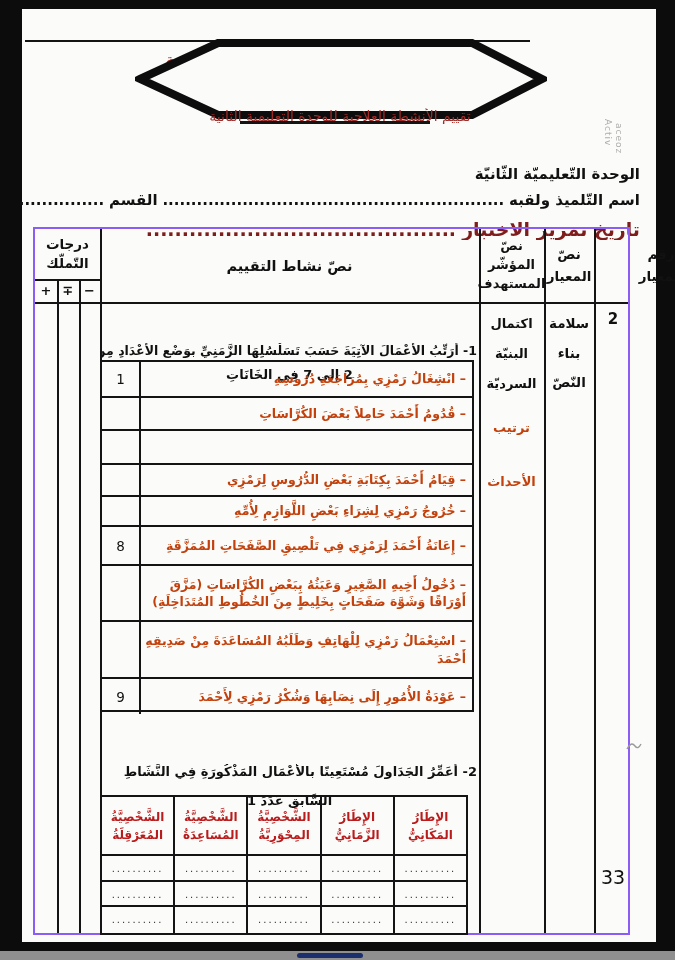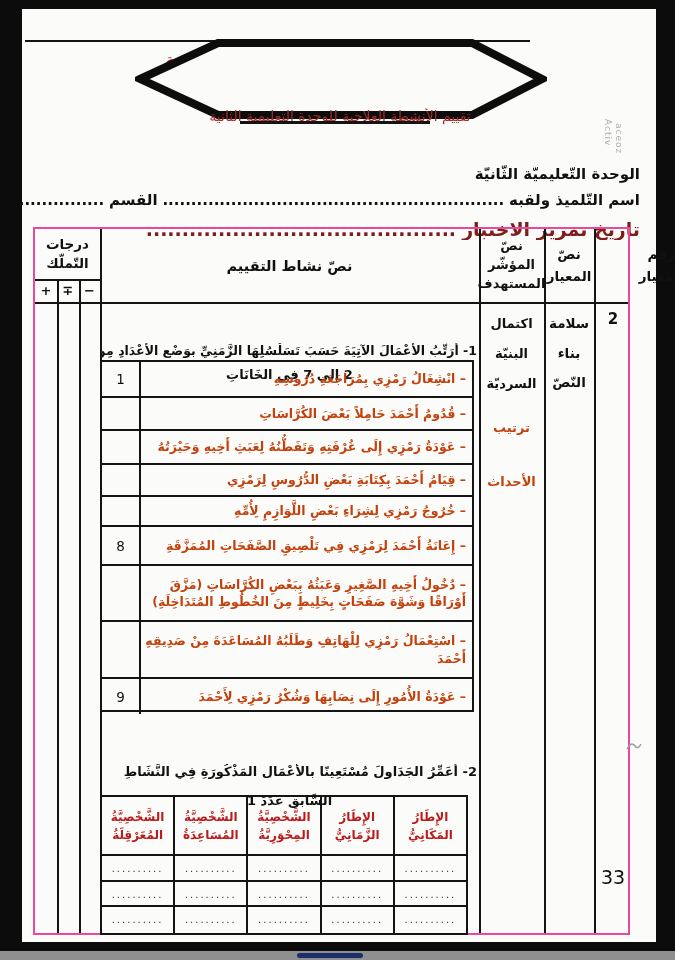--- a/index.html
+++ b/index.html
@@ -7,21 +7,21 @@
   #root{position:relative;width:675px;height:960px;background:#0c0c0c;overflow:hidden;}
   .abs{position:absolute;}
   .page{position:absolute;left:22px;top:9px;width:634px;height:933px;background:#fbfbf9;}
   .c{display:flex;align-items:center;justify-content:center;text-align:center;}
   .col{display:flex;flex-direction:column;align-items:center;justify-content:center;text-align:center;}
   .b{font-weight:bold;}
   .rtl{direction:rtl;unicode-bidi:plaintext;}
   .red{color:#a32a26;}
   .ln{background:#141414;}
   
-  .maintable{position:absolute;left:11px;top:218px;width:597px;height:708px;border:2px solid #ec4899;box-sizing:border-box;background:transparent;}
+  .maintable{position:absolute;left:11px;top:218px;width:597px;height:708px;border:2px solid #8b5cf6;box-sizing:border-box;background:transparent;}
   .vl{position:absolute;width:2px;background:#141414;}
   .hl{position:absolute;height:2px;background:#141414;}
   .hcell{position:absolute;font-weight:bold;color:#111;}
   
   .nested1{position:absolute;left:65px;top:131px;width:374px;height:352px;border:2px solid #141414;box-sizing:border-box;}
   .orow{position:relative;box-sizing:border-box;border-bottom:2px solid #141414;}
   .orow:last-child{border-bottom:none;}
   .numbox{position:absolute;left:0;top:0;bottom:0;width:37px;border-right:2px solid #141414;display:flex;align-items:center;justify-content:center;font-size:13.5px;color:#111;}
   .itext{margin-left:41px;height:100%;display:flex;align-items:center;justify-content:flex-start;direction:rtl;text-align:right;padding:0 6px 0 2px;font-size:12.5px;font-weight:bold;line-height:1.4;color:#c2410c;}
   
@@ -127,21 +127,20 @@
         <div class="orow" style="height:36px;">
           <div class="numbox">1</div>
           <div class="itext">– انْشِغَالُ رَمْزِي بِمُرَاجَعَةِ دُرُوسِهِ</div>
         </div>
         <div class="orow" style="height:33px;">
           <div class="numbox"></div>
           <div class="itext">– قُدُومُ أَحْمَدَ حَامِلاً بَعْضَ الكُرَّاسَاتِ</div>
         </div>
         <div class="orow" style="height:34px;">
           <div class="numbox"></div>
-          <div class="itext">– عَوْدَةُ رَمْزِي إِلَى غُرْفَتِهِ وَتَفَطُّنُهُ لِعَبَثِ أَخِيهِ وَحَيْرَتُهُ</div>
         </div>
         <div class="orow" style="height:32px;">
           <div class="numbox"></div>
           <div class="itext">– قِيَامُ أَحْمَدَ بِكِتَابَةِ بَعْضِ الدُّرُوسِ لِرَمْزِي</div>
         </div>
         <div class="orow" style="height:30px;">
           <div class="numbox"></div>
           <div class="itext">– خُرُوجُ رَمْزِي لِشِرَاءِ بَعْضِ اللَّوَازِمِ لِأُمِّهِ</div>
         </div>
         <div class="orow" style="height:39px;">

